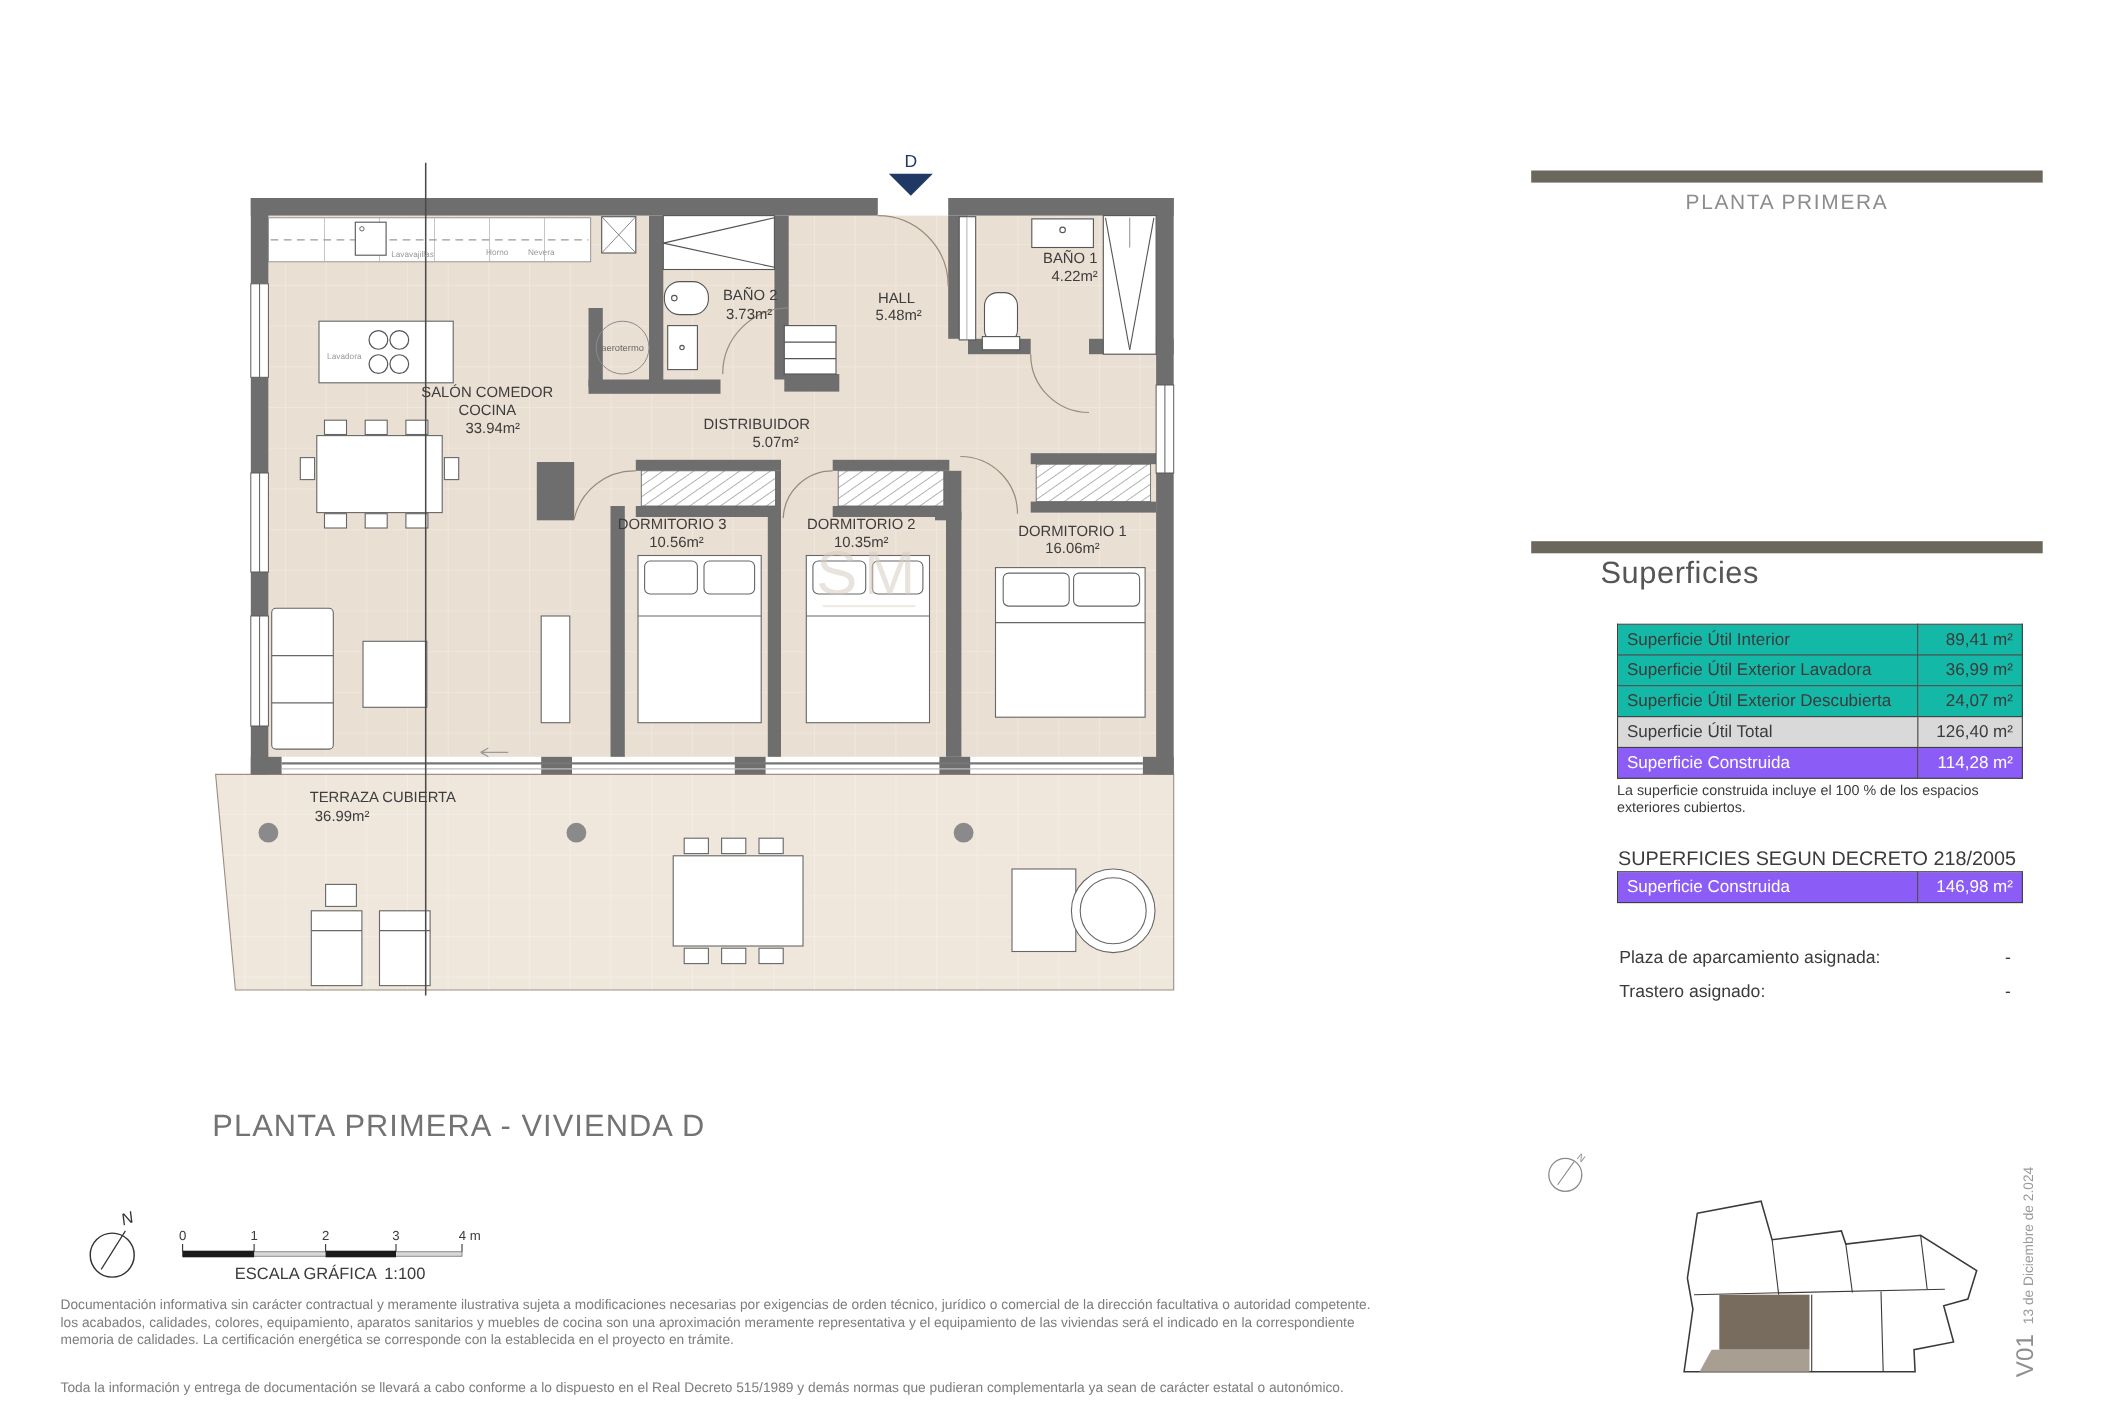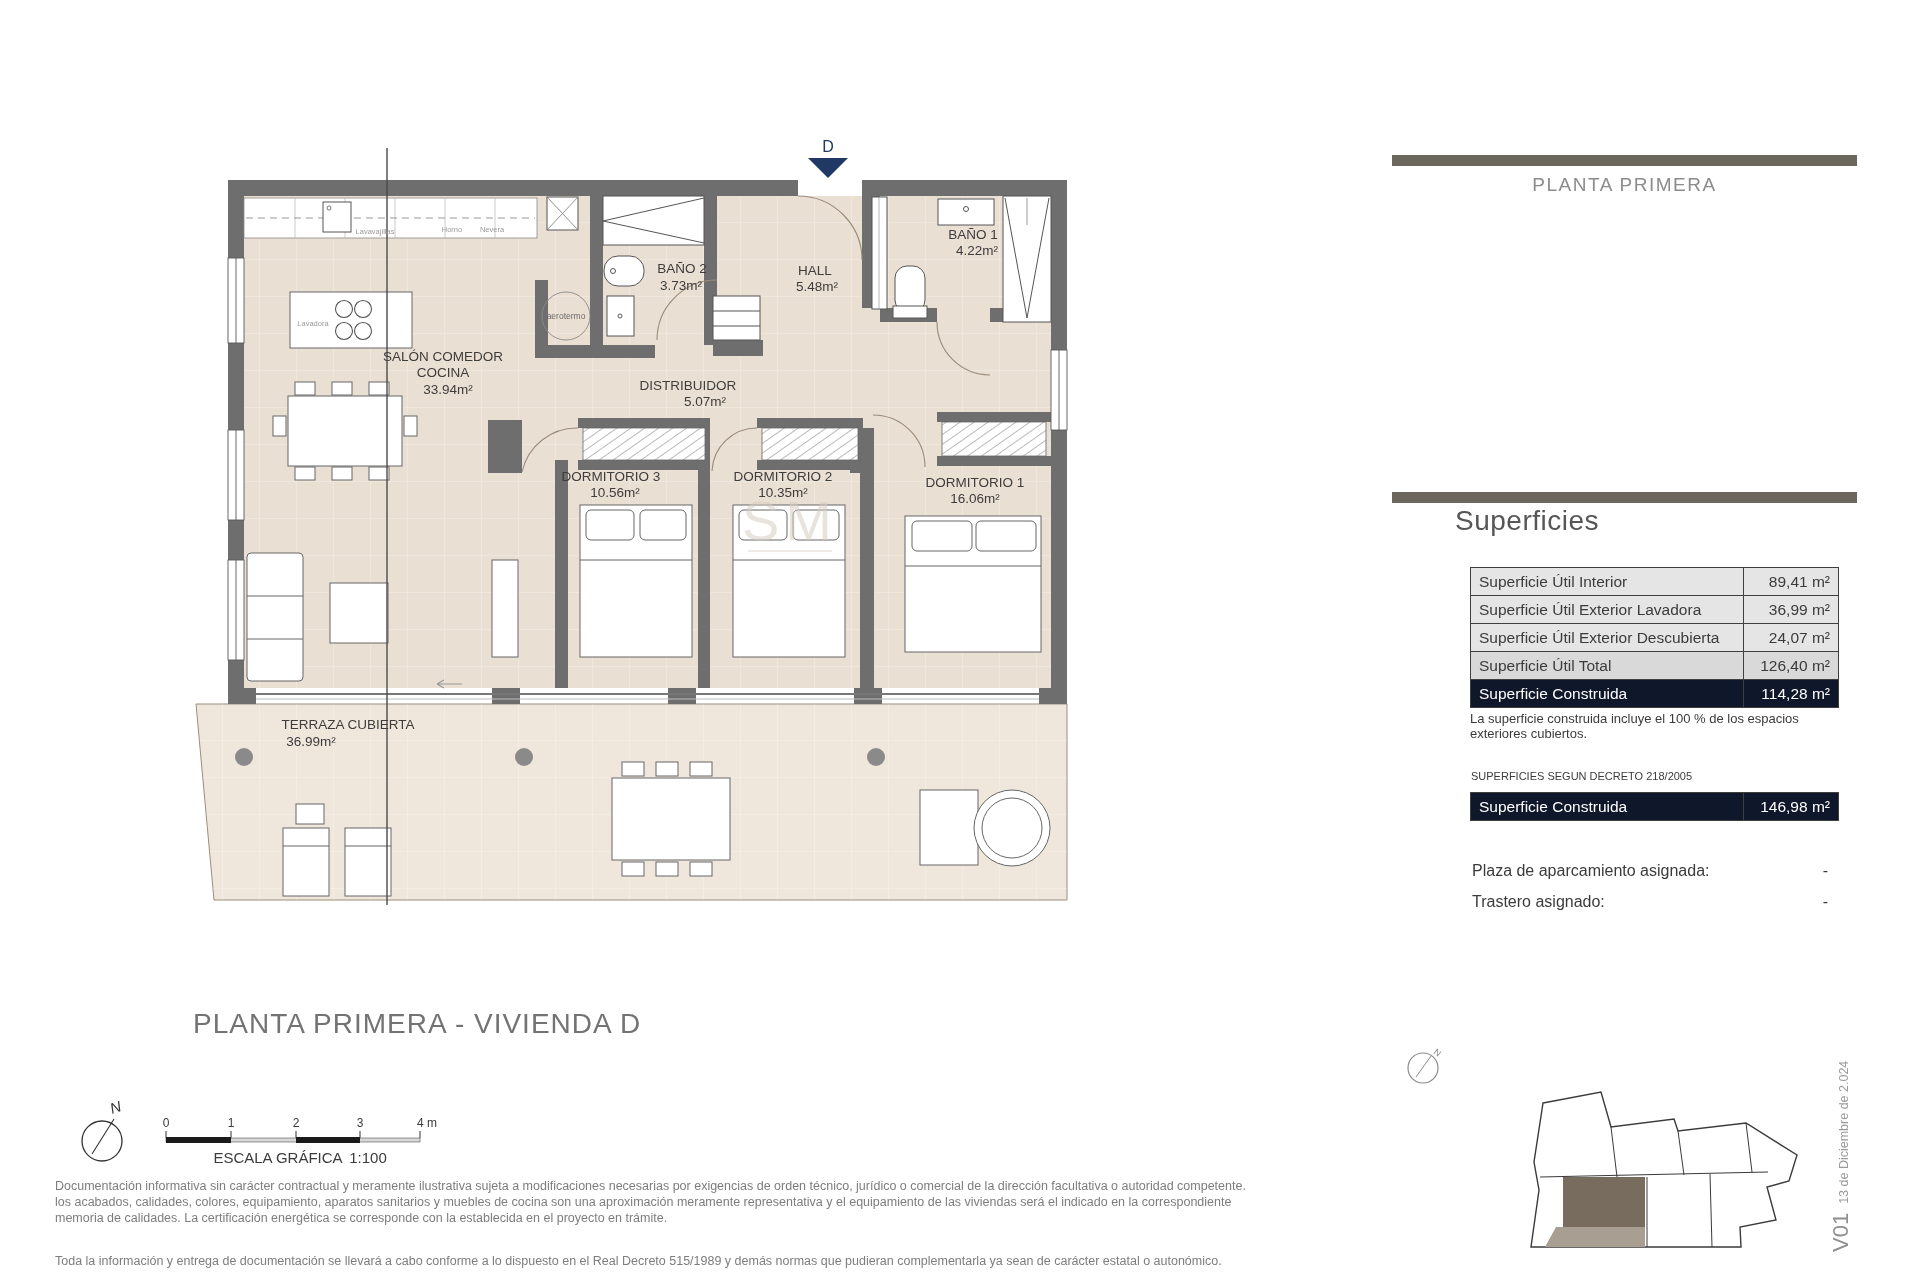--- a/index.html
+++ b/index.html
@@ -5,27 +5,27 @@
   html,body{margin:0;padding:0;}
   body{width:1920px;height:1280px;position:relative;background:#fff;overflow:hidden;
        font-family:"Liberation Sans", sans-serif;color:#3b3b3b;}
   .abs{position:absolute;}
   
   .bar{position:absolute;left:1392px;width:465px;height:11px;background:#6b675c;}
   .panel-header{position:absolute;left:1392px;top:174px;width:465px;text-align:center;
       font-size:19px;letter-spacing:1.5px;color:#8c8c8c;}
   .sup-title{position:absolute;left:1455px;top:505px;font-size:28px;color:#565656;letter-spacing:.5px;}
   table.sup{position:absolute;left:1470px;border-collapse:collapse;font-size:15.5px;color:#3b3b3b;}
-  table.sup td{border:1px solid #3f3f3f;height:27px;padding:0 8px;background:#e5e5e5;}
+  table.sup td{border:1px solid #3f3f3f;height:27px;padding:0 8px;background:#14b8a6;}
   table.sup td.lbl{width:256px;}
   table.sup td.val{width:78px;text-align:right;white-space:nowrap;}
   table.sup tr.total td{background:#d9d9d9;}
-  table.sup tr.constr td{background:#0f172a;color:#fff;}
+  table.sup tr.constr td{background:#8b5cf6;color:#fff;}
   .note{position:absolute;left:1470px;top:711px;width:370px;font-size:13px;line-height:15px;color:#3b3b3b;}
-  .decreto{position:absolute;left:1471px;top:770px;font-size:11px;color:#3b3b3b;}
+  .decreto{position:absolute;left:1471px;top:770px;font-size:18px;color:#3b3b3b;}
   .assign-row{position:absolute;left:1472px;width:356px;display:flex;justify-content:space-between;
       font-size:16px;color:#3b3b3b;}
   
   .plan-title{position:absolute;left:193px;top:1008px;font-size:28px;color:#737373;letter-spacing:1px;}
   .disc{position:absolute;left:55px;width:1310px;font-size:12.5px;line-height:16px;color:#7d7d7d;}
   .version{position:absolute;left:1828px;top:1252px;transform-origin:0 0;transform:rotate(-90deg);
       white-space:nowrap;display:flex;align-items:baseline;gap:9px;}
   .version .v{font-size:22px;color:#8f8f8f;}
   .version .d{font-size:12.5px;color:#9a9a9a;}
   svg text{font-family:"Liberation Sans", sans-serif;}

